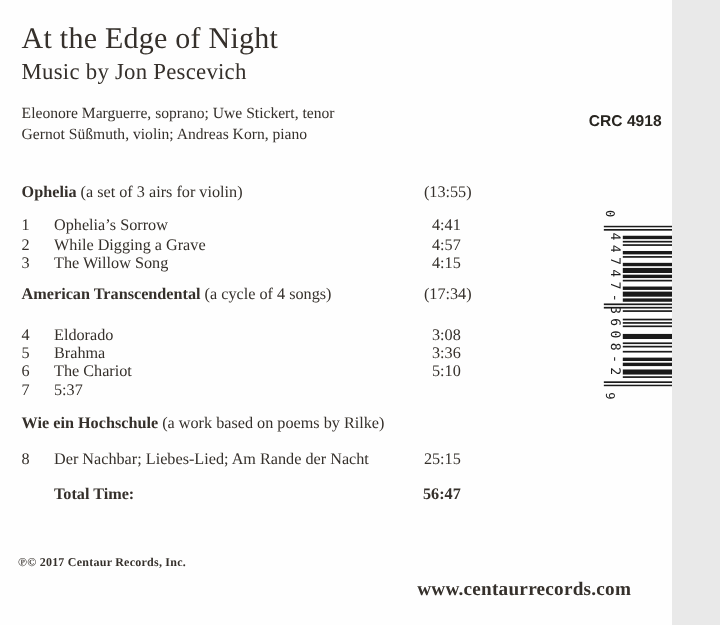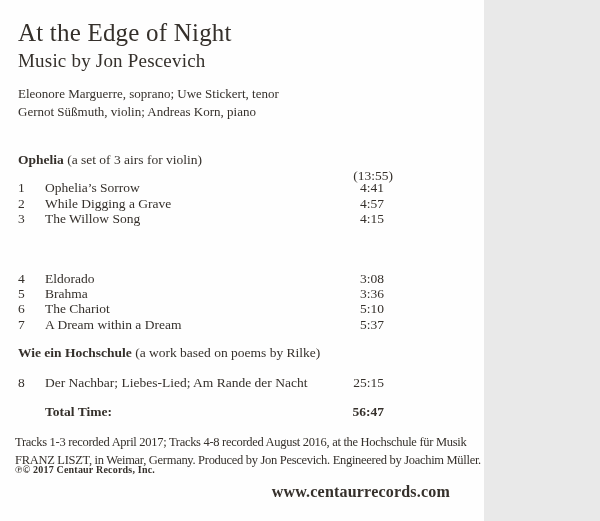--- a/index.html
+++ b/index.html
@@ -1,18 +1,18 @@
 <!DOCTYPE html>
 <html><head>
 <meta charset="utf-8">
 <style>
   html, body { margin: 0; padding: 0; background: #e9e9e9; }
   #page {
     position: relative;
-    width: 484px; height: 521px;
+    width: 560px; height: 521px;
     background: #fefefe;
     font-family: "Liberation Serif", serif;
     color: #35302b;
     overflow: hidden;
   }
 
   
   #album-title    { position:absolute; left:18px; top:19px;  font-size:25px; letter-spacing:.2px; }
   #album-subtitle { position:absolute; left:18px; top:50px;  font-size:19px; letter-spacing:.2px; }
   #performers     { position:absolute; left:18px; top:85px;  font-size:13px; line-height:17.5px; }
@@ -39,21 +39,21 @@
     position:absolute; left:465px; top:93px; width:112px;
     text-align:center; font-family:"Liberation Sans", sans-serif;
     font-weight:bold; font-size:13px; color:#27241f;
   }
 
   
   .row {
     position:absolute; left:18px; width:366px;
     display:flex; font-size:13.5px; white-space:nowrap;
   }
-  .row.header { width:375px;flex-direction:column; }
+  .row.header { width:375px; }
   .row .num { width:27px; flex:0 0 27px; }
   .row .ttl { flex:1 1 auto; }
   .row .sec { flex:1 1 auto; }
   .row .sec b { font-weight:bold; }
   .row .time { flex:0 0 auto; text-align:right; }
   .row.total { font-weight:bold;align-items:center; }
 
   
   #recording-notes {
     position:absolute; left:15px; top:434px; width:560px;
@@ -118,61 +118,60 @@
     <span class="num">2</span>
     <span class="ttl">While Digging a Grave</span>
     <span class="time">4:57</span>
   </div>
   <div class="row" style="top:211px">
     <span class="num">3</span>
     <span class="ttl">The Willow Song</span>
     <span class="time">4:15</span>
   </div>
 
+  <div class="row header" style="top:237px">
+    <span class="sec"><b>American Transcendental</b><span> (a cycle of 4 songs)</span></span>
+    <span class="time">(17:34)</span>
+  </div>
   <div class="row" style="top:271px">
     <span class="num">4</span>
     <span class="ttl">Eldorado</span>
     <span class="time">3:08</span>
   </div>
   <div class="row" style="top:286px">
     <span class="num">5</span>
     <span class="ttl">Brahma</span>
     <span class="time">3:36</span>
   </div>
   <div class="row" style="top:301px">
     <span class="num">6</span>
     <span class="ttl">The Chariot</span>
     <span class="time">5:10</span>
   </div>
   <div class="row" style="top:317px">
     <span class="num">7</span>
-    <span class="ttl">A Dream within a Dream</span>
     <span class="time">5:37</span>
   </div>
 
   <div class="row header" style="top:345px">
     <span class="sec"><b>Wie ein Hochschule</b><span> (a work based on poems by Rilke)</span></span>
     <span class="time"></span>
   </div>
   <div class="row" style="top:375px">
     <span class="num">8</span>
     <span class="ttl">Der Nachbar; Liebes-Lied; Am Rande der Nacht</span>
     <span class="time">25:15</span>
   </div>
 
   <div class="row total" style="top:404px">
     <span class="num"></span>
     <span class="ttl">Total Time:</span>
     <span class="time">56:47</span>
   </div>
 
-  <div id="recording-notes">
-    <div>Tracks 1-3 recorded April 2017; Tracks 4-8 recorded August 2016, at the Hochschule für Musik</div>
-    <div>FRANZ LISZT, in Weimar, Germany. Produced by Jon Pescevich. Engineered by Joachim Müller.</div>
-  </div>
   <div id="copyright-notice">℗© 2017 Centaur Records, Inc.</div>
   <div id="website-url">www.centaurrecords.com</div>
 
   <div id="barcode">
     <svg id="barcode-bars" width="134" height="62" viewBox="0 0 95 62" preserveAspectRatio="none">
         <rect x="0" y="0" width="1" height="62" fill="#1a1a1a"></rect>
         <rect x="2" y="0" width="1" height="62" fill="#1a1a1a"></rect>
         <rect x="6" y="0" width="2" height="46" fill="#1a1a1a"></rect>
         <rect x="9" y="0" width="1" height="46" fill="#1a1a1a"></rect>
         <rect x="11" y="0" width="1" height="46" fill="#1a1a1a"></rect>

